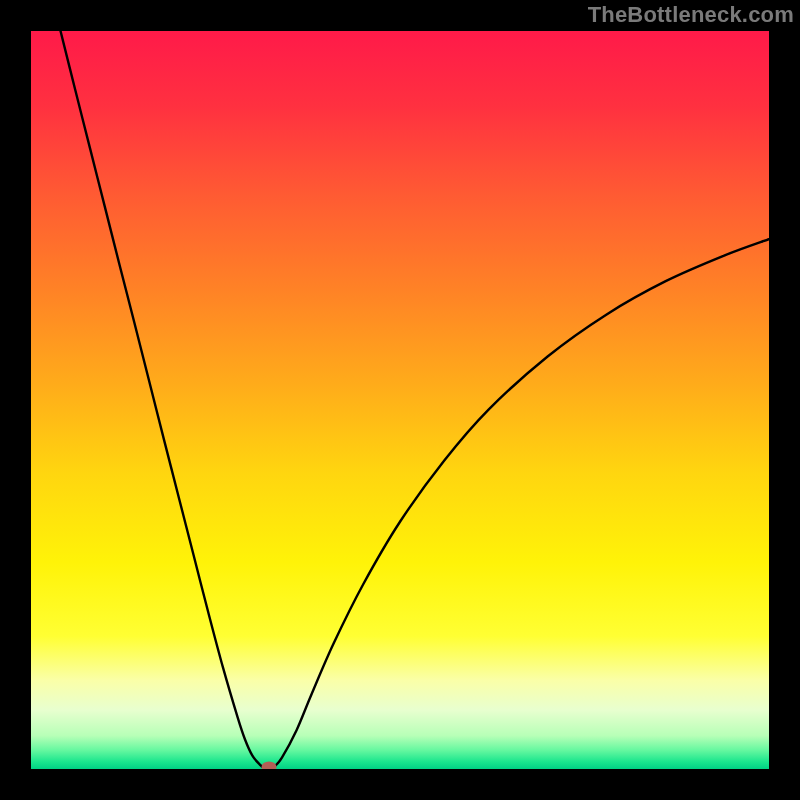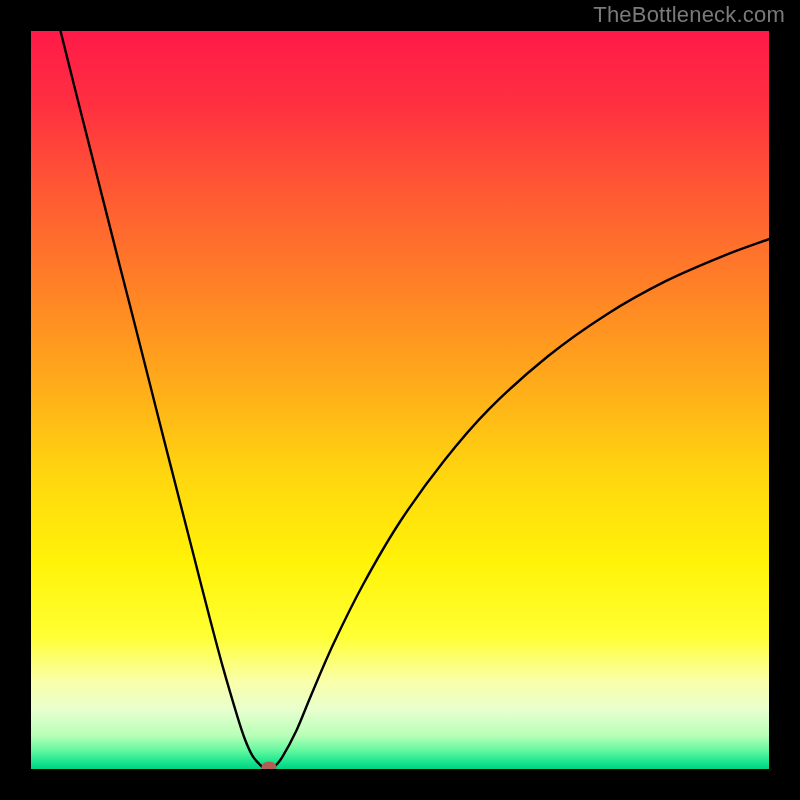--- a/index.html
+++ b/index.html
@@ -15,24 +15,24 @@
     position: absolute;
     left: 0;
     top: 0;
     width: 800px;
     height: 800px;
     background: #000;
   }
   .watermark {
     position: absolute;
     top: 2px;
-    right: 15px;
+    right: 6px;
     color: #7a7a7a;
     font-size: 22px;
-    font-weight: 400;
+    font-weight: 700;
     letter-spacing: 0.2px;
   }
   .plot-area {
     position: absolute;
     left: 31px;
     top: 31px;
     width: 738px;
     height: 738px;
     overflow: hidden;
   }

